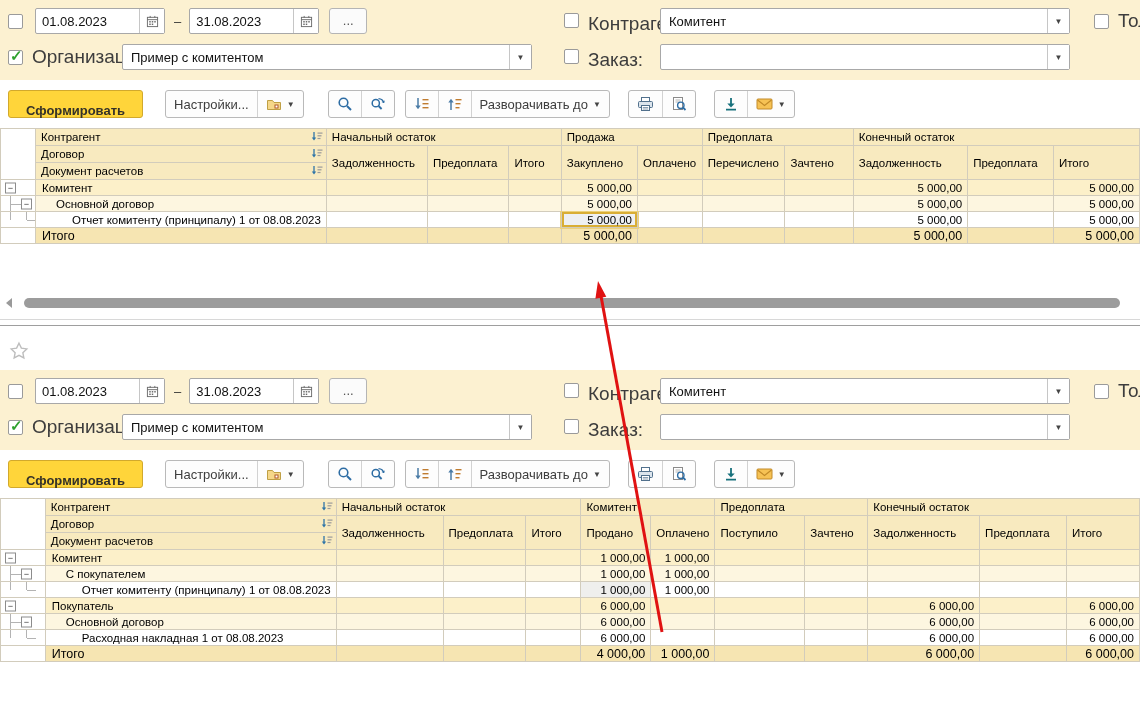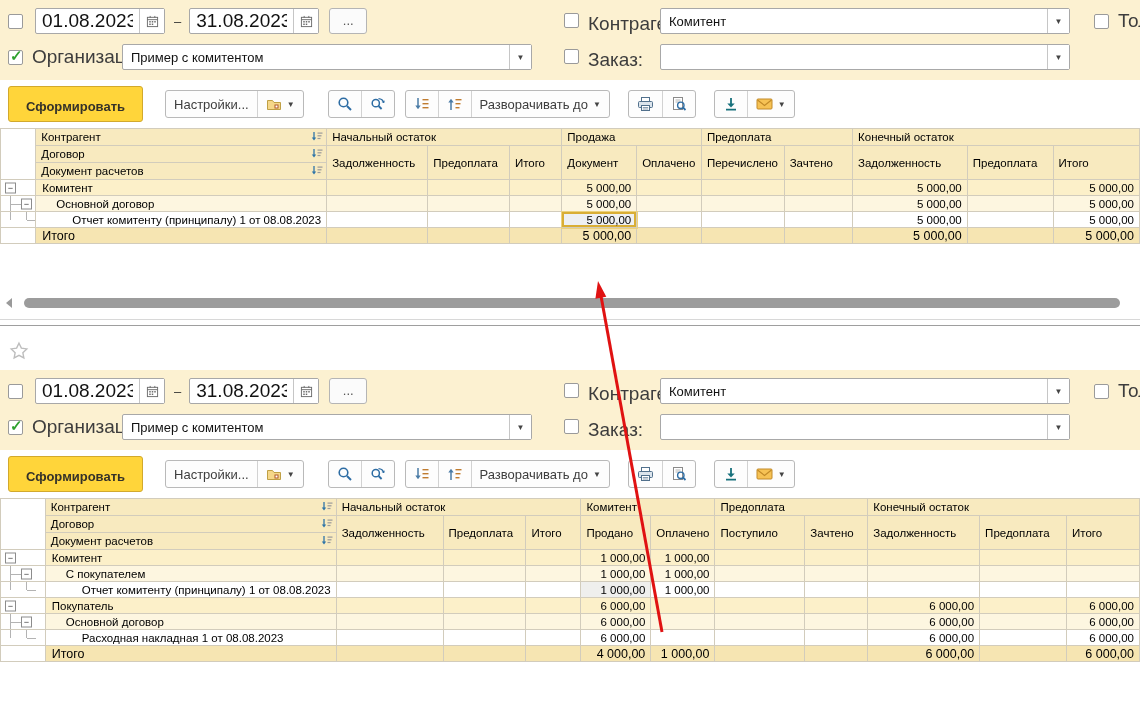--- a/index.html
+++ b/index.html
@@ -15,38 +15,38 @@
   .star { margin-left:16px; display:flex; align-items:center; }
   .page-title { margin-left:12px; font-size:17px; font-weight:700; color:#1c1c1c; }
 
   
   .filters { position:relative; height:80px; background:#fcf1d1; padding:8px 0 0 8px; }
   .frow { position:relative; height:26px; margin-bottom:10px; display:flex; align-items:center; }
   .lbl { font-size:19px; color:#3d3d3d; white-space:nowrap; }
   .cb { width:15px; height:15px; min-width:15px; background:#fff; border:1px solid #9a9a9a; border-radius:2px; position:relative; cursor:pointer; }
   .cb.checked::after { content:"✓"; position:absolute; left:1px; top:-4px; font-size:15px; font-weight:bold; color:#2da12d; }
   .dateinput { display:flex; width:130px; height:26px; background:#fff; border:1px solid #a8a8a8; border-radius:2px; margin-left:12px; }
-  .dateinput input { flex:1; min-width:0; border:none; outline:none; padding:0 6px; font-size:19px; font-family:inherit; color:#111; background:transparent; }
+  .dateinput input { flex:1; min-width:0; border:none; outline:none; padding:0 6px; font-size:13px; font-family:inherit; color:#111; background:transparent; }
   .calbtn { width:25px; border:none; border-left:1px solid #c6c6c6; background:#fff; display:flex; align-items:center; justify-content:center; cursor:pointer; }
   .dash { margin:0 8px 0 9px; font-size:13px; color:#333; }
   .morebtn { width:38px; height:26px; margin-left:10px; border:1px solid #b5b5b5; border-radius:3px; background:#fbfbfb; font-size:13px; color:#555; line-height:10px; cursor:pointer; }
   .combo { display:flex; height:26px; background:#fff; border:1px solid #a8a8a8; border-radius:2px; }
   .combo input { flex:1; min-width:0; border:none; outline:none; padding:0 8px; font-size:13px; font-family:inherit; color:#111; background:transparent; }
   .caretbtn { width:22px; border:none; border-left:1px solid #c6c6c6; background:#fff; display:flex; align-items:center; justify-content:center; font-size:8px; color:#444; cursor:pointer; }
   .rightblock { position:absolute; left:556px; top:0; height:26px; width:584px; }
   .rightblock .cb { position:absolute; left:0; top:5px; }
   .rightblock .lbl { position:absolute; left:24px; top:5px; }
   .rightblock .combo { position:absolute; left:96px; top:0; width:410px; }
   .farblock { position:absolute; left:1086px; top:0; display:flex; align-items:center; height:26px; }
   .farblock .lbl { margin-left:9px; }
   .orgcombo { position:absolute; left:114px; top:0; width:410px; }
 
   
   .toolbar { display:flex; align-items:center; height:48px; padding-left:8px; background:#fff; }
-  .gen-btn { height:36px; padding:12px 17px; background:#ffd53a; border:1px solid #d2a92c; border-radius:3px; font-size:13px; font-weight:600; color:#353229; font-family:inherit; cursor:pointer; }
+  .gen-btn { height:28px; padding:12px 17px; background:#ffd53a; border:1px solid #d2a92c; border-radius:3px; font-size:13px; font-weight:600; color:#353229; font-family:inherit; cursor:pointer; }
   .btngroup { display:inline-flex; height:28px; border:1px solid #b9b9b9; border-radius:3px; background:#fdfdfd; overflow:hidden; }
   .tbtn { display:inline-flex; align-items:center; justify-content:center; gap:5px; padding:0 8px; min-width:32px; background:transparent; border:none; font-size:13px; color:#3d3d3d; font-family:inherit; cursor:pointer; }
   .tbtn + .tbtn { border-left:1px solid #d2d2d2; }
   .tbtn .cr { font-size:8px; color:#444; }
   .g1 { margin-left:22px; } .g2 { margin-left:24px; } .g3 { margin-left:10px; } .g4 { margin-left:18px; } .g5 { margin-left:18px; }
 
   
   .report-area { position:relative; }
   table.grid { border-collapse:collapse; table-layout:fixed; }
   .grid th, .grid td { border:1px solid #d2ccbc; font-size:11.5px; font-weight:normal; color:#000; padding:0 5px; height:16px; overflow:hidden; white-space:nowrap; }
@@ -294,21 +294,21 @@
               <th class="th-rowhead">Договор<svg class="sort-ic" width="12" height="12" viewBox="0 0 12 12">
                   <line x1="3" y1="1" x2="3" y2="8" stroke="#2e74a8" stroke-width="1.3"></line>
                   <path d="M0.8 6.5 L3 9.6 L5.2 6.5z" fill="#2e74a8"></path>
                   <rect x="6.5" y="1.5" width="5" height="1.2" fill="#9a9a9a"></rect>
                   <rect x="6.5" y="4.2" width="4" height="1.2" fill="#9a9a9a"></rect>
                   <rect x="6.5" y="6.9" width="3" height="1.2" fill="#9a9a9a"></rect>
                 </svg></th>
               <th rowspan="2">Задолженность</th>
               <th rowspan="2">Предоплата</th>
               <th rowspan="2">Итого</th>
-              <th rowspan="2">Документ</th>
+              <th rowspan="2">Закуплено</th>
               <th rowspan="2">Оплачено</th>
               <th rowspan="2">Перечислено</th>
               <th rowspan="2">Зачтено</th>
               <th rowspan="2">Задолженность</th>
               <th rowspan="2">Предоплата</th>
               <th rowspan="2">Итого</th>
             </tr>
             <tr>
               <th class="th-rowhead">Документ расчетов<svg class="sort-ic" width="12" height="12" viewBox="0 0 12 12">
                   <line x1="3" y1="1" x2="3" y2="8" stroke="#2e74a8" stroke-width="1.3"></line>

